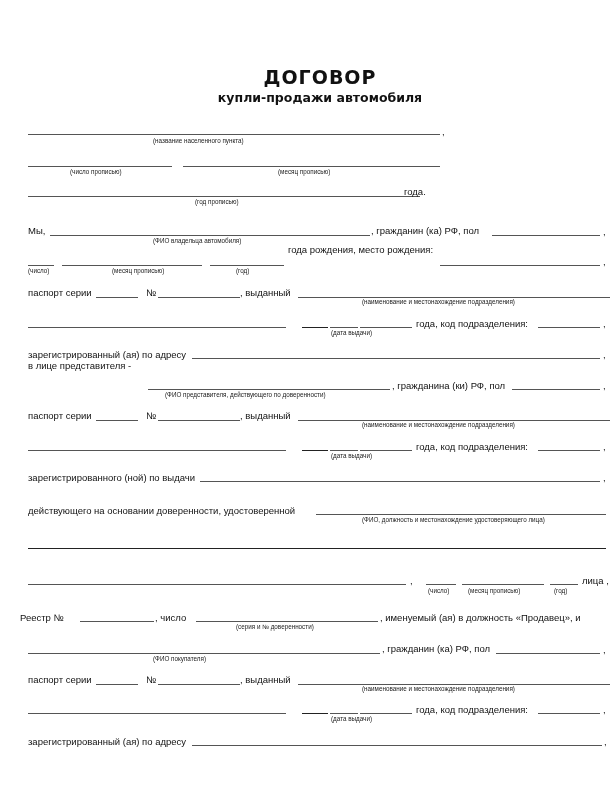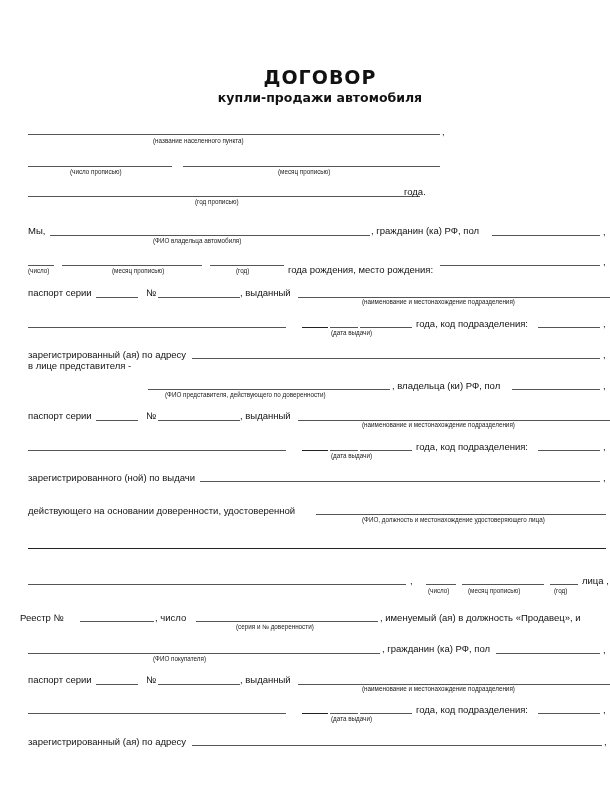--- a/index.html
+++ b/index.html
@@ -37,21 +37,21 @@
 <div class="abs t" style="left:28px; top:225px;">Мы,</div>
 <div class="ln" style="left:50px; top:235px; width:320px;"></div>
 <div class="abs t" style="left:371px; top:225px;">, гражданин (ка)  РФ, пол</div>
 <div class="ln" style="left:492px; top:235px; width:108px;"></div>
 <div class="abs t" style="left:603px; top:226px;">,</div>
 <div class="abs cap" style="left:153px; top:237px;">(ФИО владельца автомобиля)</div>
 
 <div class="ln" style="left:28px; top:265px; width:26px;"></div>
 <div class="ln" style="left:62px; top:265px; width:140px;"></div>
 <div class="ln" style="left:210px; top:265px; width:74px;"></div>
-<div class="abs t" style="left:288px; top:264px;">года рождения,  место рождения:</div>
+<div class="abs t" style="left:288px; top:244px;">года рождения,  место рождения:</div>
 <div class="ln" style="left:440px; top:265px; width:160px;"></div>
 <div class="abs t" style="left:603px; top:256px;">,</div>
 <div class="abs cap" style="left:28px; top:267px;">(число)</div>
 <div class="abs cap" style="left:112px; top:267px;">(месяц прописью)</div>
 <div class="abs cap" style="left:236px; top:267px;">(год)</div>
 
 <div class="abs t" style="left:28px; top:287px;">паспорт серии</div>
 <div class="ln" style="left:96px; top:297px; width:42px;"></div>
 <div class="abs t" style="left:146px; top:287px;">№</div>
 <div class="ln" style="left:158px; top:297px; width:82px;"></div>
@@ -67,21 +67,21 @@
 <div class="ln" style="left:538px; top:327px; width:62px;"></div>
 <div class="abs t" style="left:603px; top:318px;">,</div>
 <div class="abs cap" style="left:331px; top:329px;">(дата выдачи)</div>
 
 <div class="abs t" style="left:28px; top:349px;">зарегистрированный (ая) по адресу</div>
 <div class="ln" style="left:192px; top:358px; width:408px;"></div>
 <div class="abs t" style="left:603px; top:349px;">,</div>
 
 <div class="abs t" style="left:28px; top:360px;">в  лице  представителя  -</div>
 <div class="ln" style="left:148px; top:389px; width:242px;"></div>
-<div class="abs t" style="left:392px; top:380px;">, владельца (ки)  РФ, пол</div>
+<div class="abs t" style="left:392px; top:380px;">, гражданина (ки)  РФ, пол</div>
 <div class="ln" style="left:512px; top:389px; width:88px;"></div>
 <div class="abs t" style="left:603px; top:380px;">,</div>
 <div class="abs cap" style="left:165px; top:391px;">(ФИО представителя, действующего по доверенности)</div>
 
 <div class="abs t" style="left:28px; top:410px;">паспорт серии</div>
 <div class="ln" style="left:96px; top:420px; width:42px;"></div>
 <div class="abs t" style="left:146px; top:410px;">№</div>
 <div class="ln" style="left:158px; top:420px; width:82px;"></div>
 <div class="abs t" style="left:240px; top:410px;">,  выданный</div>
 <div class="ln" style="left:298px; top:420px; width:312px;"></div>

